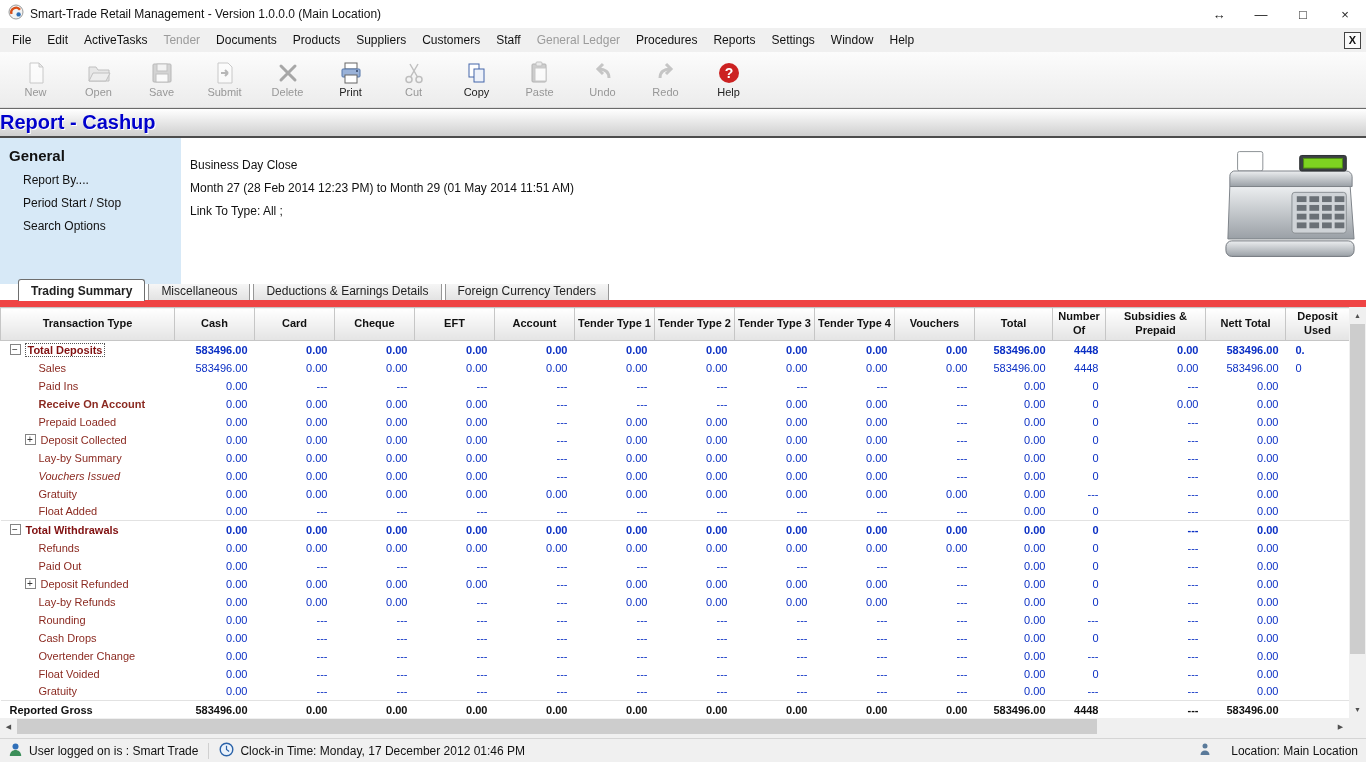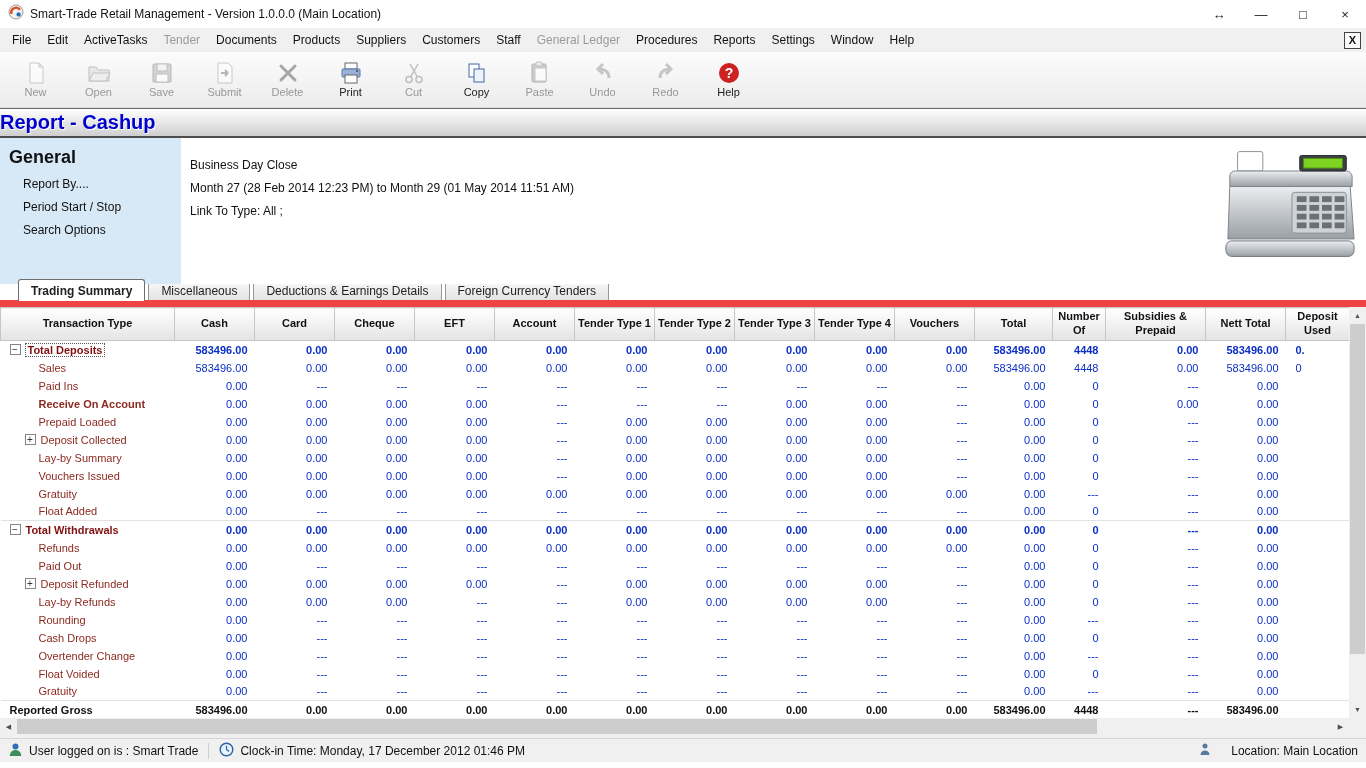--- a/index.html
+++ b/index.html
@@ -35,21 +35,21 @@
   .report-header { height:30px; background:linear-gradient(#ffffff,#cfcfcf);
     border-top:1px solid #6a6a6a; border-bottom:2px solid #4c4c4c;
     display:flex; align-items:center; padding-left:0; }
   .report-title { font-size:20px; font-weight:bold; color:var(--title-blue,#0000cc);
     text-shadow:1px 1px 0 #fff; }
 
   
   .general-section { height:146px; position:relative; background:#fff; }
   .general-panel { position:absolute; left:0; top:0; width:181px; height:146px;
     background:var(--panel-blue,#d7e9f7); padding-top:9px; }
-  .general-heading { font-size:18px; font-weight:bold; color:#111; padding-left:9px; }
+  .general-heading { font-size:15px; font-weight:bold; color:#111; padding-left:9px; }
   .general-item { font-size:12px; color:#111; padding-left:23px; margin-top:9px; }
   .report-info { position:absolute; left:190px; top:20px; font-size:12px; color:#111; }
   .report-info div { margin-bottom:9px; }
   .register-art { position:absolute; right:10px; top:8px; }
 
   
   .tabstrip { height:23px; display:flex; align-items:flex-end; padding-left:18px;
     border-bottom:7px solid #ef4444; background:#fff; }
   .tab { font-size:12px; color:#222; padding:2px 12px 3px; border:1px solid #979797;
     border-bottom:none; border-radius:3px 3px 0 0;
@@ -510,21 +510,21 @@
             <td class="num">0.00</td>
             <td class="num">---</td>
             <td class="num">0.00</td>
             <td class="num">0</td>
             <td class="num">---</td>
             <td class="num">0.00</td>
             <td class="num cut"></td>
           </tr>
           <tr class="normal">
             <td class="name">
-              <span class="namewrap" style="padding-left: 34px;">
+              <span class="namewrap" style="padding-left: 34px; font-style: italic;">
                 <span>Vouchers Issued</span>
               </span>
             </td>
             <td class="num">0.00</td>
             <td class="num">0.00</td>
             <td class="num">0.00</td>
             <td class="num">0.00</td>
             <td class="num">---</td>
             <td class="num">0.00</td>
             <td class="num">0.00</td>

